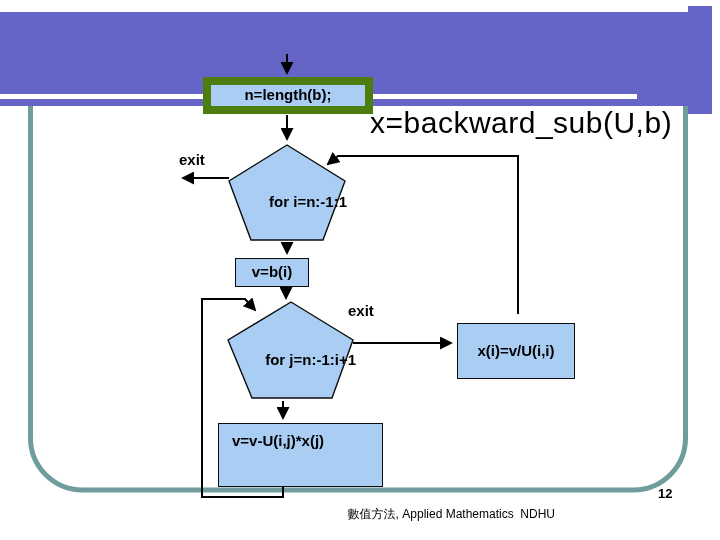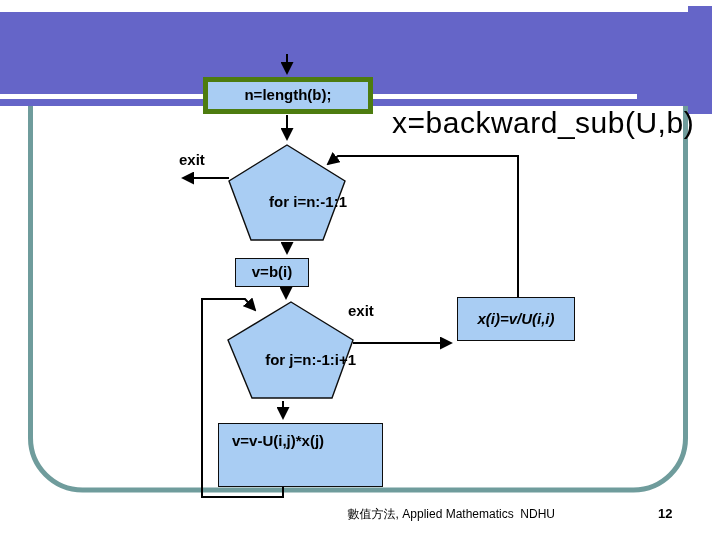--- a/index.html
+++ b/index.html
@@ -7,35 +7,35 @@
     position:relative;width:720px;height:540px;background:#ffffff;
     font-family:"Liberation Sans","DejaVu Sans",sans-serif;color:#000;
     overflow:hidden;
   }
   #chart-svg{position:absolute;left:0;top:0;width:720px;height:540px;}
   .fbox{
     position:absolute;box-sizing:border-box;background:#a9cdf3;
     border:1.6px solid #0d0d0d;display:flex;align-items:center;justify-content:center;
     font-weight:bold;font-size:15px;line-height:1.1;
   }
-  .fbox.start{border:5px solid #4d7c0f;}
+  .fbox.start{border:8px solid #4d7c0f;}
   .fbox.topleft{align-items:flex-start;justify-content:flex-start;padding:9px 0 0 13px;}
   .penta-label{
     position:absolute;font-weight:bold;font-size:15px;text-align:right;line-height:1.1;
   }
   .exit-label{position:absolute;font-weight:bold;font-size:15px;text-align:center;}
   .slide-title{
-    position:absolute;left:392px;top:106px;font-size:30px;letter-spacing:.5px;
+    position:absolute;left:370px;top:106px;font-size:30px;letter-spacing:.5px;
     white-space:nowrap;
   }
   .footer{
     position:absolute;left:175px;top:506px;width:380px;text-align:right;
     font-size:12px;white-space:pre;
   }
-  .pagenum{position:absolute;left:658px;top:506px;font-size:13px;font-weight:bold;}
+  .pagenum{position:absolute;left:658px;top:486px;font-size:13px;font-weight:bold;}
 </style>
 </head>
 <body>
 
 <div id="slide">
 
   <svg id="chart-svg" viewBox="0 0 720 540" xmlns="http://www.w3.org/2000/svg">
     <defs>
       <marker id="ah" viewBox="0 0 10 10" refX="8.5" refY="5" markerWidth="6.5" markerHeight="6.5" orient="auto-start-reverse">
         <path d="M0,0 L10,5 L0,10 z" fill="#000"></path>
@@ -63,21 +63,21 @@
       <path d="M283,487 L283,497 L202,497 L202,299 L245,299 L255,310" marker-end="url(#ah)"></path>
     </g>
   </svg>
 
   <div class="slide-title">x=backward_sub(U,b)</div>
 
   <div class="fbox start" style="left:203px;top:77px;width:170px;height:37px;">n=length(b);</div>
 
   <div class="fbox" style="left:235px;top:258px;width:74px;height:29px;">v=b(i)</div>
 
-  <div class="fbox" style="left:457px;top:297px;width:118px;height:44px;font-style:italic;">x(i)=v/U(i,i)</div>
+  <div class="fbox" style="left:457px;top:323px;width:118px;height:56px;">x(i)=v/U(i,i)</div>
 
   <div class="fbox topleft" style="left:218px;top:423px;width:165px;height:64px;">v=v-U(i,j)*x(j)</div>
 
   <div class="penta-label" style="left:229px;top:194px;width:118px;">for i=n:-1:1</div>
 
   <div class="penta-label" style="left:228px;top:352px;width:128px;">for j=n:-1:i+1</div>
 
   <div class="exit-label" style="left:179px;top:151px;">exit</div>
 
   <div class="exit-label" style="left:348px;top:302px;">exit</div>

